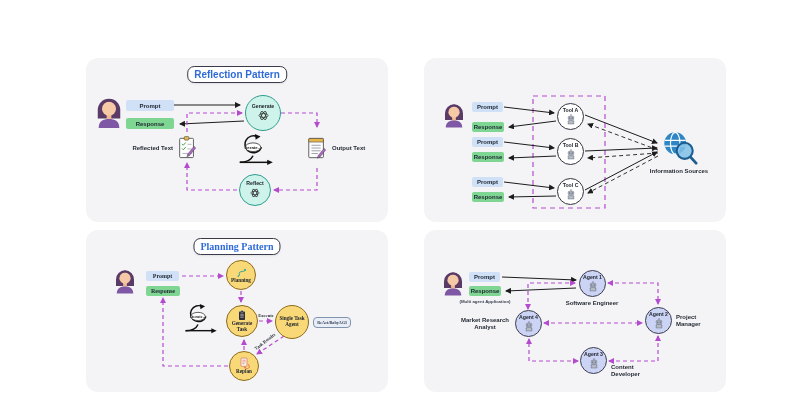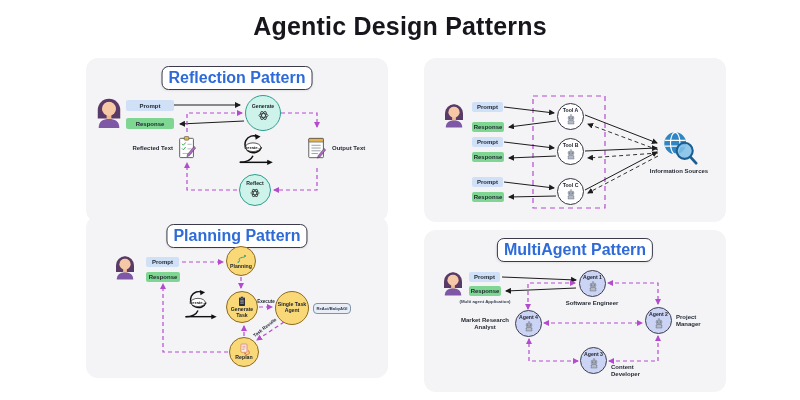--- a/index.html
+++ b/index.html
@@ -2,24 +2,24 @@
 <html><head>
 <meta charset="utf-8">
 <style>
   html,body{margin:0;padding:0;}
   body{width:800px;height:400px;background:#ffffff;font-family:"Liberation Sans",sans-serif;position:relative;overflow:hidden;}
   .stage{position:absolute;inset:0;}
   .page-title{position:absolute;left:0;right:0;top:12px;text-align:center;font-size:25px;font-weight:700;color:#16161c;letter-spacing:.2px;}
   .panel{position:absolute;background:#f4f4f6;border-radius:12px;}
   .p-tl{left:86px;top:58px;width:302px;height:164px;}
   .p-tr{left:424px;top:58px;width:302px;height:164px;}
-  .p-bl{left:86px;top:216px;width:302px;height:162px;}
+  .p-bl{left:86px;top:230px;width:302px;height:162px;font-family:Liberation Serif, serif;}
   .p-br{left:424px;top:230px;width:302px;height:162px;}
   .csvg{position:absolute;left:0;top:0;width:100%;height:100%;}
-  .ptitle{position:absolute;top:8px;left:50%;transform:translateX(-50%);background:#ffffff;border:1.5px solid #3a3a4a;border-radius:7px;padding:2px 6px;font-size:16px;font-weight:700;color:#2e6bd8;white-space:nowrap;box-shadow:0 1px 2px rgba(0,0,0,.08);}
+  .ptitle{position:absolute;top:8px;left:50%;transform:translateX(-50%);background:#ffffff;border:1.5px solid #3a3a4a;border-radius:7px;padding:2px 6px;font-size:10px;font-weight:700;color:#2e6bd8;white-space:nowrap;box-shadow:0 1px 2px rgba(0,0,0,.08);}
   .abs{position:absolute;}
   .tag{position:absolute;font-size:6px;font-weight:600;color:#1d2430;display:flex;align-items:center;justify-content:center;border-radius:2px;}
   .tag.prompt{background:#cfe0f7;}
   .tag.response{background:#7fd692;}
   .node{position:absolute;border-radius:50%;display:flex;flex-direction:column;align-items:center;justify-content:center;text-align:center;line-height:1.1;box-sizing:border-box;padding:1px;}
   .node .nt{font-size:5.2px;font-weight:700;color:#21262e;}
   .node.mint{background:#cdf3ea;border:1px solid #2f9e8f;}
   .node.yellow{background:#f9d878;border:1px solid #8d6b1f;}
   .node.lav{background:#ccd4f6;border:1px solid #3c3c4e;}
   .node.white{background:#ffffff;border:1px solid #34343e;}
@@ -99,21 +99,20 @@
       <ellipse cx="16" cy="14" rx="5" ry="11.5" fill="none" stroke="#ffffff" stroke-width="1.2"></ellipse>
       <path d="M5,11 h22 M5,17 h22" stroke="#ffffff" stroke-width="1.2"></path>
       <circle cx="26" cy="22" r="8.5" fill="#7fc0e8" fill-opacity="0.85" stroke="#1d5e92" stroke-width="2.2"></circle>
       <line x1="32.2" y1="28.6" x2="38" y2="35" stroke="#1d5e92" stroke-width="3" stroke-linecap="round"></line>
     </g>
   </defs>
 </svg>
 
 <div class="stage">
 
-  <div class="page-title">Agentic Design Patterns</div>
 
   <div class="panel p-tl">
     <svg class="csvg" viewBox="0 0 302 164">
       <defs>
         <marker id="Rb" viewBox="0 0 6 6" markerWidth="6" markerHeight="6" refX="5" refY="3" orient="auto-start-reverse" markerUnits="userSpaceOnUse">
             <path d="M0,0 L6,3 L0,6 z" fill="#1c1c1c"></path>
           </marker>
         <marker id="Rp" viewBox="0 0 6 6" markerWidth="6" markerHeight="6" refX="5" refY="3" orient="auto-start-reverse" markerUnits="userSpaceOnUse">
             <path d="M0,0 L6,3 L0,6 z" fill="#b44bcf"></path>
           </marker>
@@ -272,21 +271,20 @@
           </marker>
       </defs>
       <path d="M78,47 L152,50" stroke="#1c1c1c" stroke-width="1" fill="none" marker-end="url(#Mb)"></path>
       <path d="M152,58 L82,61" stroke="#1c1c1c" stroke-width="1" fill="none" marker-end="url(#Mb)"></path>
       <path d="M184,53 H234 V74" stroke="#b44bcf" stroke-width="1.2" stroke-dasharray="4 3" fill="none" marker-start="url(#Mp)" marker-end="url(#Mp)"></path>
       <path d="M234,106 V131 H185" stroke="#b44bcf" stroke-width="1.2" stroke-dasharray="4 3" fill="none" marker-start="url(#Mp)" marker-end="url(#Mp)"></path>
       <path d="M154,131 H105 V109" stroke="#b44bcf" stroke-width="1.2" stroke-dasharray="4 3" fill="none" marker-start="url(#Mp)" marker-end="url(#Mp)"></path>
       <path d="M104,79 V53 H151" stroke="#b44bcf" stroke-width="1.2" stroke-dasharray="4 3" fill="none" marker-start="url(#Mp)" marker-end="url(#Mp)"></path>
       <path d="M120,93 H218" stroke="#b44bcf" stroke-width="1.2" stroke-dasharray="4 3" fill="none" marker-start="url(#Mp)" marker-end="url(#Mp)"></path>
     </svg>
-    <div class="ptitle">MultiAgent Pattern</div>
     <svg class="abs" style="left:17px;top:38px;width:24px;height:28px" viewBox="0 0 32 36">
         <use href="#sym-avatar"></use>
       </svg>
     <div class="tag prompt" style="left:45px;top:42px;width:31px;height:10px">Prompt</div>
     <div class="tag response" style="left:45px;top:56px;width:32px;height:10px">Response</div>
     <div class="cap" style="left:26px;top:69px;width:70px;text-align:center">(Multi agent Application)</div>
     <div class="node lav" style="left:155px;top:40px;width:27px;height:27px">
       <span class="nt">Agent 1</span>
       <svg class="nico" width="10" height="11" viewBox="0 0 20 22">
           <use href="#sym-robot"></use>

